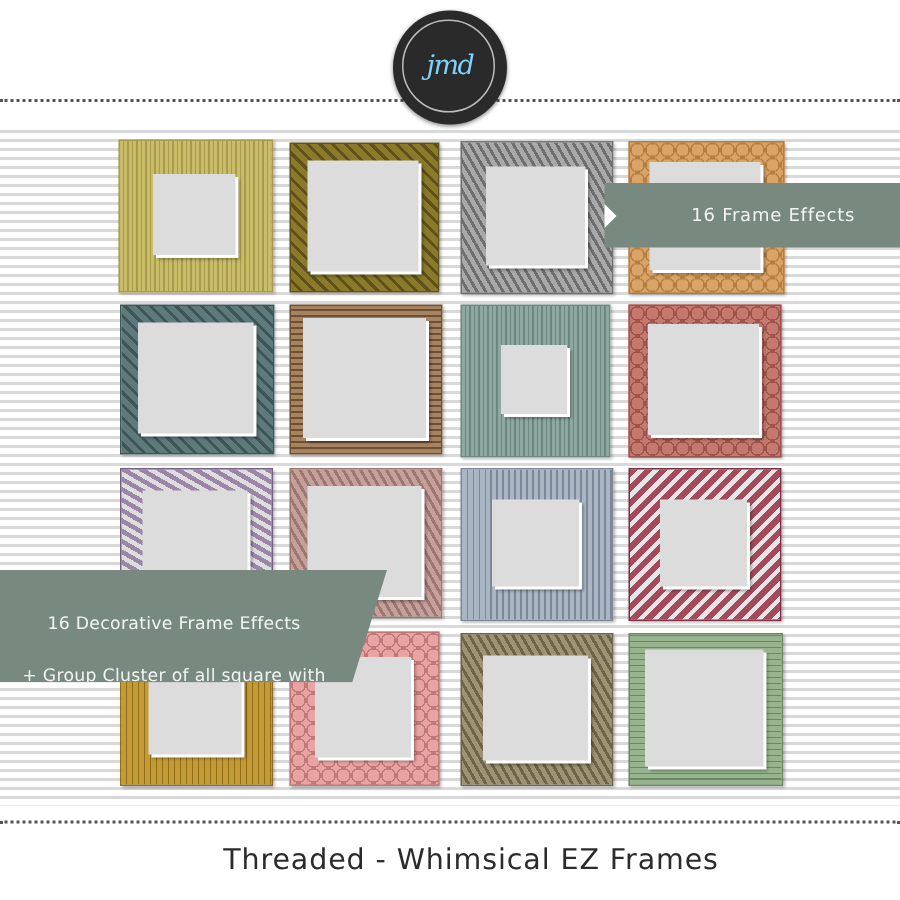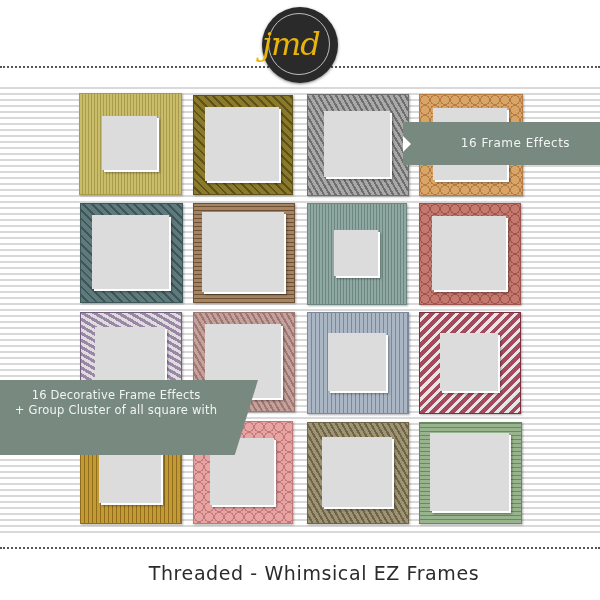--- a/index.html
+++ b/index.html
@@ -11,43 +11,43 @@
   }
   .logo {
     position:absolute; left:262px; top:7px; width:76px; height:76px; border-radius:50%;
     background:#2a2a2a; box-shadow:0 1px 3px rgba(0,0,0,0.5);
   }
   .logo-ring {
     position:absolute; left:6px; top:6px; width:62px; height:62px; border-radius:50%;
     border:1px solid #bdbdbd; box-sizing:border-box;
   }
   .logo-text {
-    position:absolute; left:0; top:0; width:76px; height:76px; line-height:74px; text-align:left;
-    color:#eab308; font-family:"DejaVu Serif", serif; font-style:italic; font-size:32px; letter-spacing:-1px;
+    position:absolute; left:0; top:0; width:76px; height:76px; line-height:74px; text-align:center;
+    color:#7dd3fc; font-family:"DejaVu Serif", serif; font-style:italic; font-size:18px; letter-spacing:-1px;
   }
   .frame { position:absolute; box-sizing:border-box; }
   .frame .photo {
     position:absolute; background:#dcdcdc; box-shadow: 2px 2px 0 #ffffff, 3px 3px 2px rgba(0,0,0,0.35);
   }
   .banner1 {
     position:absolute; left:403px; top:122px; width:209px; height:43px; background:#788a80;
     color:#f1f4f2; font-size:12px; line-height:43px; text-align:center; letter-spacing:0.5px;
   }
   .banner1 .notch {
     position:absolute; left:0; top:14px; width:0; height:0;
     border-top:8px solid transparent; border-bottom:8px solid transparent; border-left:8px solid #ffffff;
   }
   .banner1 .btext { position:absolute; left:16px; right:0; top:0; }
   .banner2 {
     position:absolute; left:0; top:380px; width:258px; height:75px; background:#788a80;
     clip-path: polygon(0 0, 100% 0, 91% 100%, 0 100%);
     color:#f1f4f2; font-size:11.5px; line-height:14.5px; text-align:center; letter-spacing:0.2px;
   }
   .banner2 .lines { position:absolute; left:0; width:232px; top:8px; }
-  .banner2 .lines div { white-space:nowrap; }
+  .banner2 .lines div { white-space:nowrap;margin-top:20px; }
   .title {
     position:absolute; left:0; top:562px; width:600px; text-align:center;
     font-size:19px; color:#2b2b2b; letter-spacing:0.6px;margin-left:14px;
   }
 </style>
 </head>
 <body>
 
 <div class="dotline" style="top:66px;"></div>
 <div class="stripes"></div>

